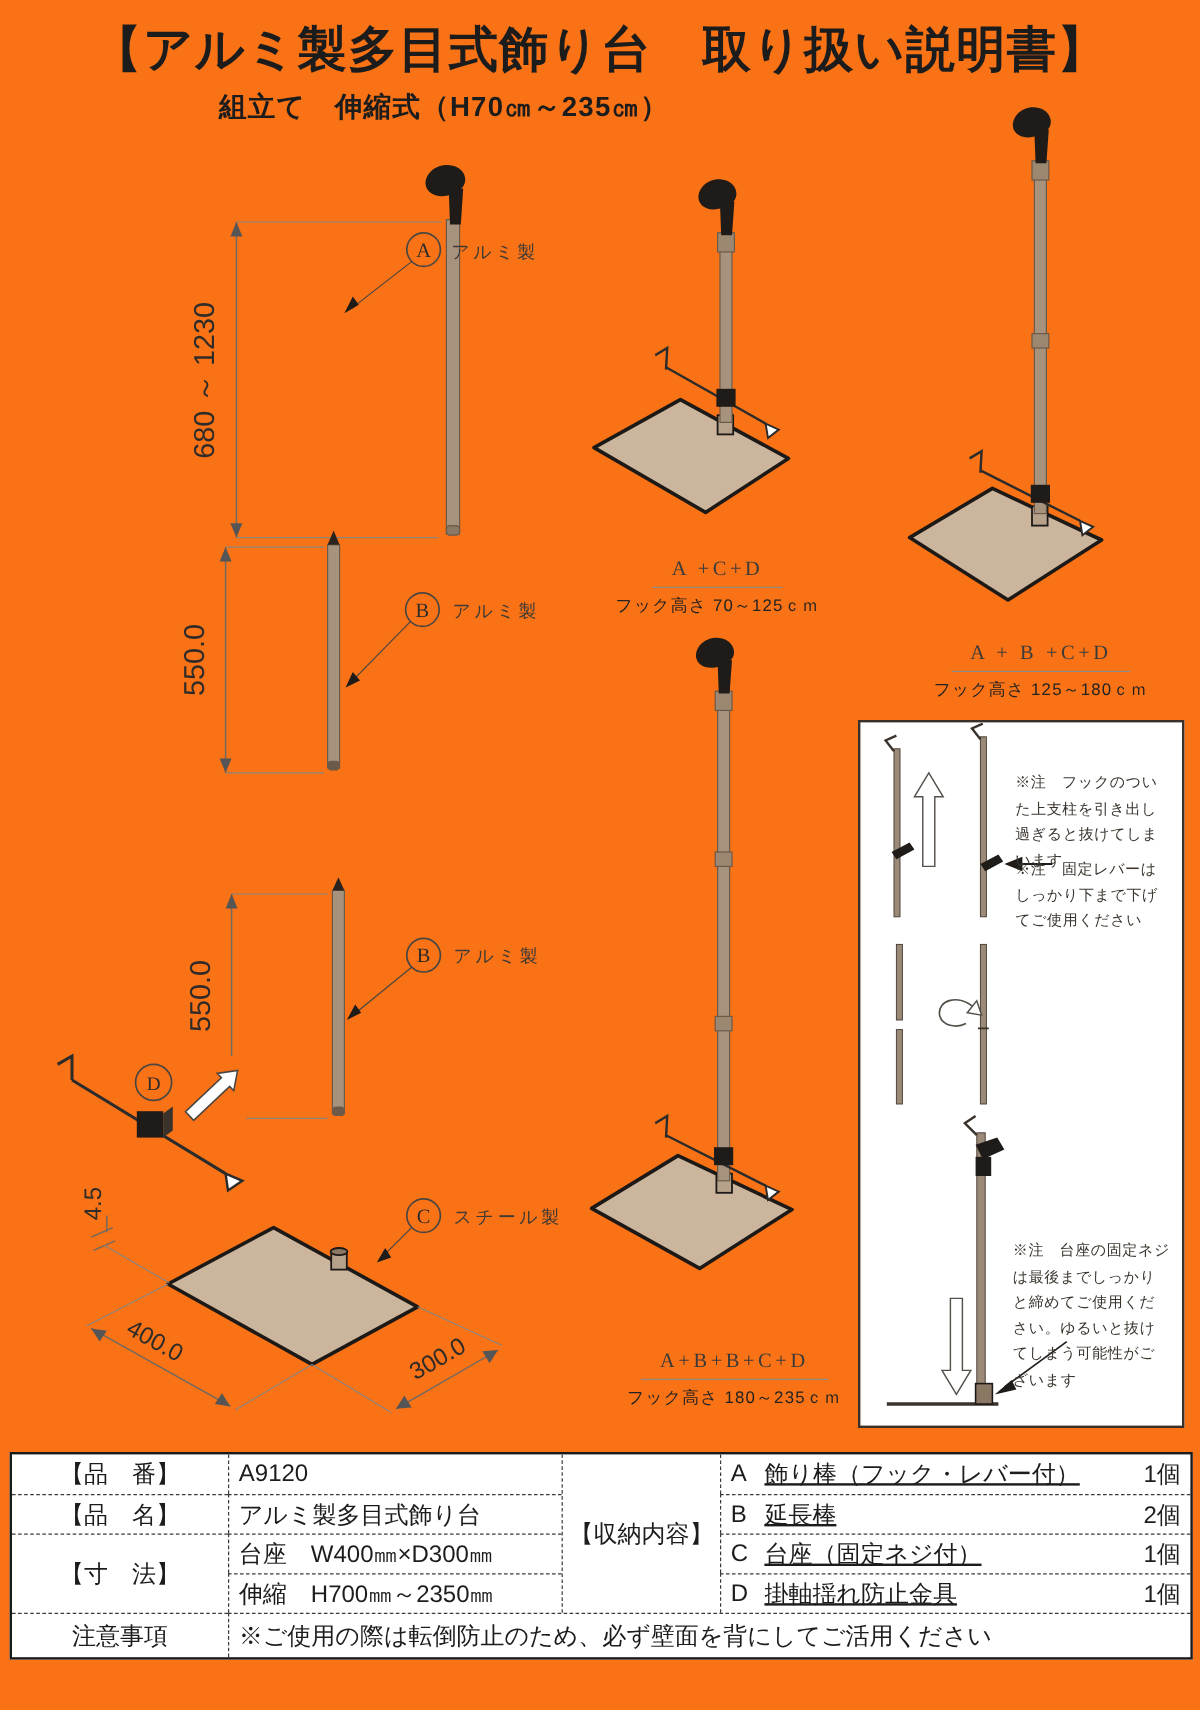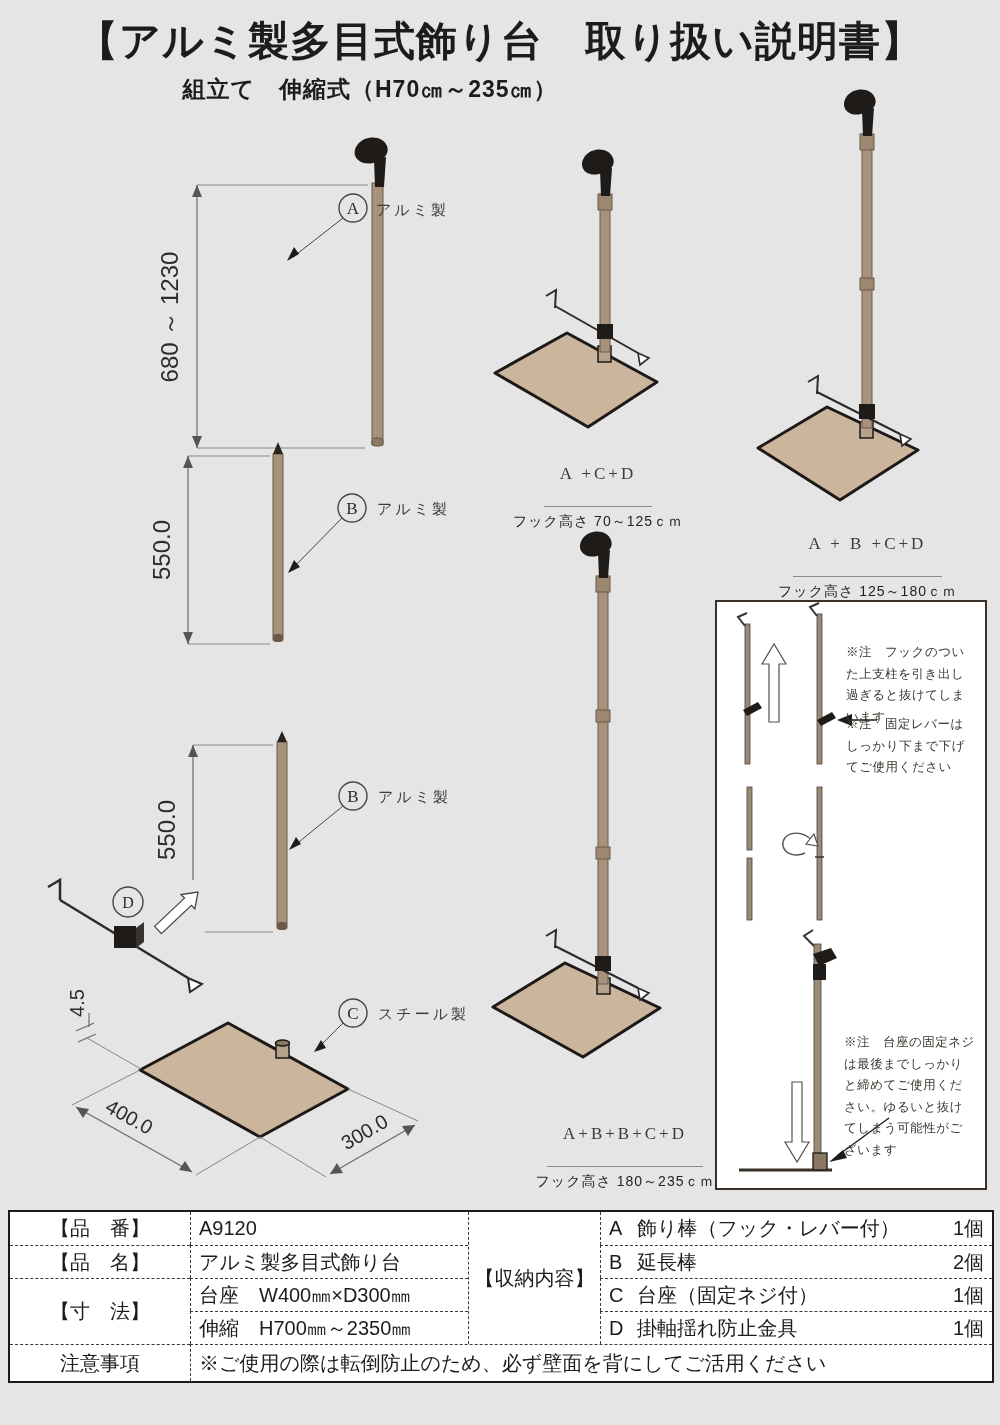--- a/index.html
+++ b/index.html
@@ -1,42 +1,42 @@
 <!DOCTYPE html>
 <html><head>
 <meta charset="utf-8">
 <style>
   html,body{margin:0;padding:0;background:#888;}
-  .page{position:relative;width:1000px;height:1425px;background:#e5e5e5;margin:0 auto;
+  .page{position:relative;width:1000px;height:1425px;background:#f97316;margin:0 auto;
         font-family:"Liberation Sans",sans-serif;color:#1c1c1c;overflow:hidden;}
   .abs{position:absolute;}
   .doc-title{left:0;right:0;top:14px;text-align:center;font-size:41px;font-weight:bold;
              letter-spacing:1px;white-space:nowrap;}
   .doc-subtitle{left:0;right:260px;top:74px;text-align:center;font-size:23px;font-weight:bold;
                 letter-spacing:1px;white-space:nowrap;}
   .caption{position:absolute;text-align:center;}
   .formula{display:inline-block;font-family:"Liberation Serif",serif;font-size:17px;
            letter-spacing:3px;color:#3a3a3a;border-bottom:1.5px solid #8a8a8a;
-           padding:0 16px 22px 16px;white-space:nowrap;}
+           padding:0 16px 5px 16px;white-space:nowrap;}
   .hookh{margin-top:6px;font-size:14px;font-weight:normal;letter-spacing:1px;color:#222;
          white-space:nowrap;}
   .notes-box{position:absolute;left:715px;top:600px;width:268px;height:586px;
              border:2px solid #3a3027;background:#fff;}
   .note-text{position:absolute;font-size:12.5px;line-height:1.72;letter-spacing:0.5px;color:#3b352e;}
   .made-in{right:40px;top:1450px;font-size:24px;font-weight:bold;letter-spacing:2px;}
   
   .spec-table{position:absolute;left:8px;top:1210px;width:982px;border:2.5px solid #1a1a1a;
               display:grid;grid-template-columns:180px 278px 132px 1fr;
               grid-template-rows:33px 33px 33px 33px 37px;font-size:20px;background:#fff;}
   .cell{display:flex;align-items:center;border-left:1.5px dashed #3a3a3a;
         border-top:1.5px dashed #3a3a3a;padding:0 8px;white-space:nowrap;overflow:hidden;}
   .cell.lab{justify-content:center;padding:0;}
   .nb-l{border-left:none;} .nb-t{border-top:none;}
   .itm .ltr{width:28px;flex:0 0 auto;}
-  .itm .inm{flex:1 1 auto;}
+  .itm .inm{flex:1 1 auto;text-decoration:underline;}
   .itm .qty{margin-left:auto;flex:0 0 auto;}
   
   svg text{font-family:"Liberation Sans",sans-serif;}
   .serif{font-family:"Liberation Serif",serif;}
 </style>
 </head>
 <body>
 
 <div class="page">
 
@@ -184,21 +184,21 @@
     <rect x="108" y="319" width="14" height="12" fill="#9c8871" stroke="#6b5a49" stroke-width="1"></rect>
     <g>
       <polyline points="58,408 68,402 67,420" fill="none" stroke="#2b2b2b" stroke-width="2"></polyline>
       <line x1="67" y1="418" x2="150" y2="460" stroke="#2b2b2b" stroke-width="2"></line>
       <polygon points="150,460 161,465 152,472" fill="#fff" stroke="#2b2b2b" stroke-width="1.6"></polygon>
       <rect x="107" y="428" width="16" height="15" fill="#1f1b18"></rect>
     </g>
     <polygon points="110,24 122,22 120,50 111,50" fill="#1f1b18"></polygon>
     <path d="M109,28 C96,31 87,21 95,10 C103,0 120,2 123,12 C126,20 119,26 109,28 Z" fill="#1f1b18"></path>
   </svg>
-  <div class="caption" style="left:505px;top:1124px;width:240px">
+  <div class="caption" style="left:492px;top:1124px;width:240px">
     <span class="formula">A+B+B+C+D</span>
     <div class="hookh">フック高さ 180～235ｃｍ</div>
   </div>
 
   <div class="notes-box">
     <svg style="position:absolute;left:0;top:0" width="264" height="582" viewBox="0 0 264 582">
 
       <rect x="28" y="22" width="5" height="140" fill="#9b8a77" stroke="#4a3f35" stroke-width="0.8"></rect>
       <polyline points="28,24 21,15 30,11" fill="none" stroke="#3a332c" stroke-width="2"></polyline>
       <polygon points="26,108 41,100 45,106 30,114" fill="#1f1b18"></polygon>

